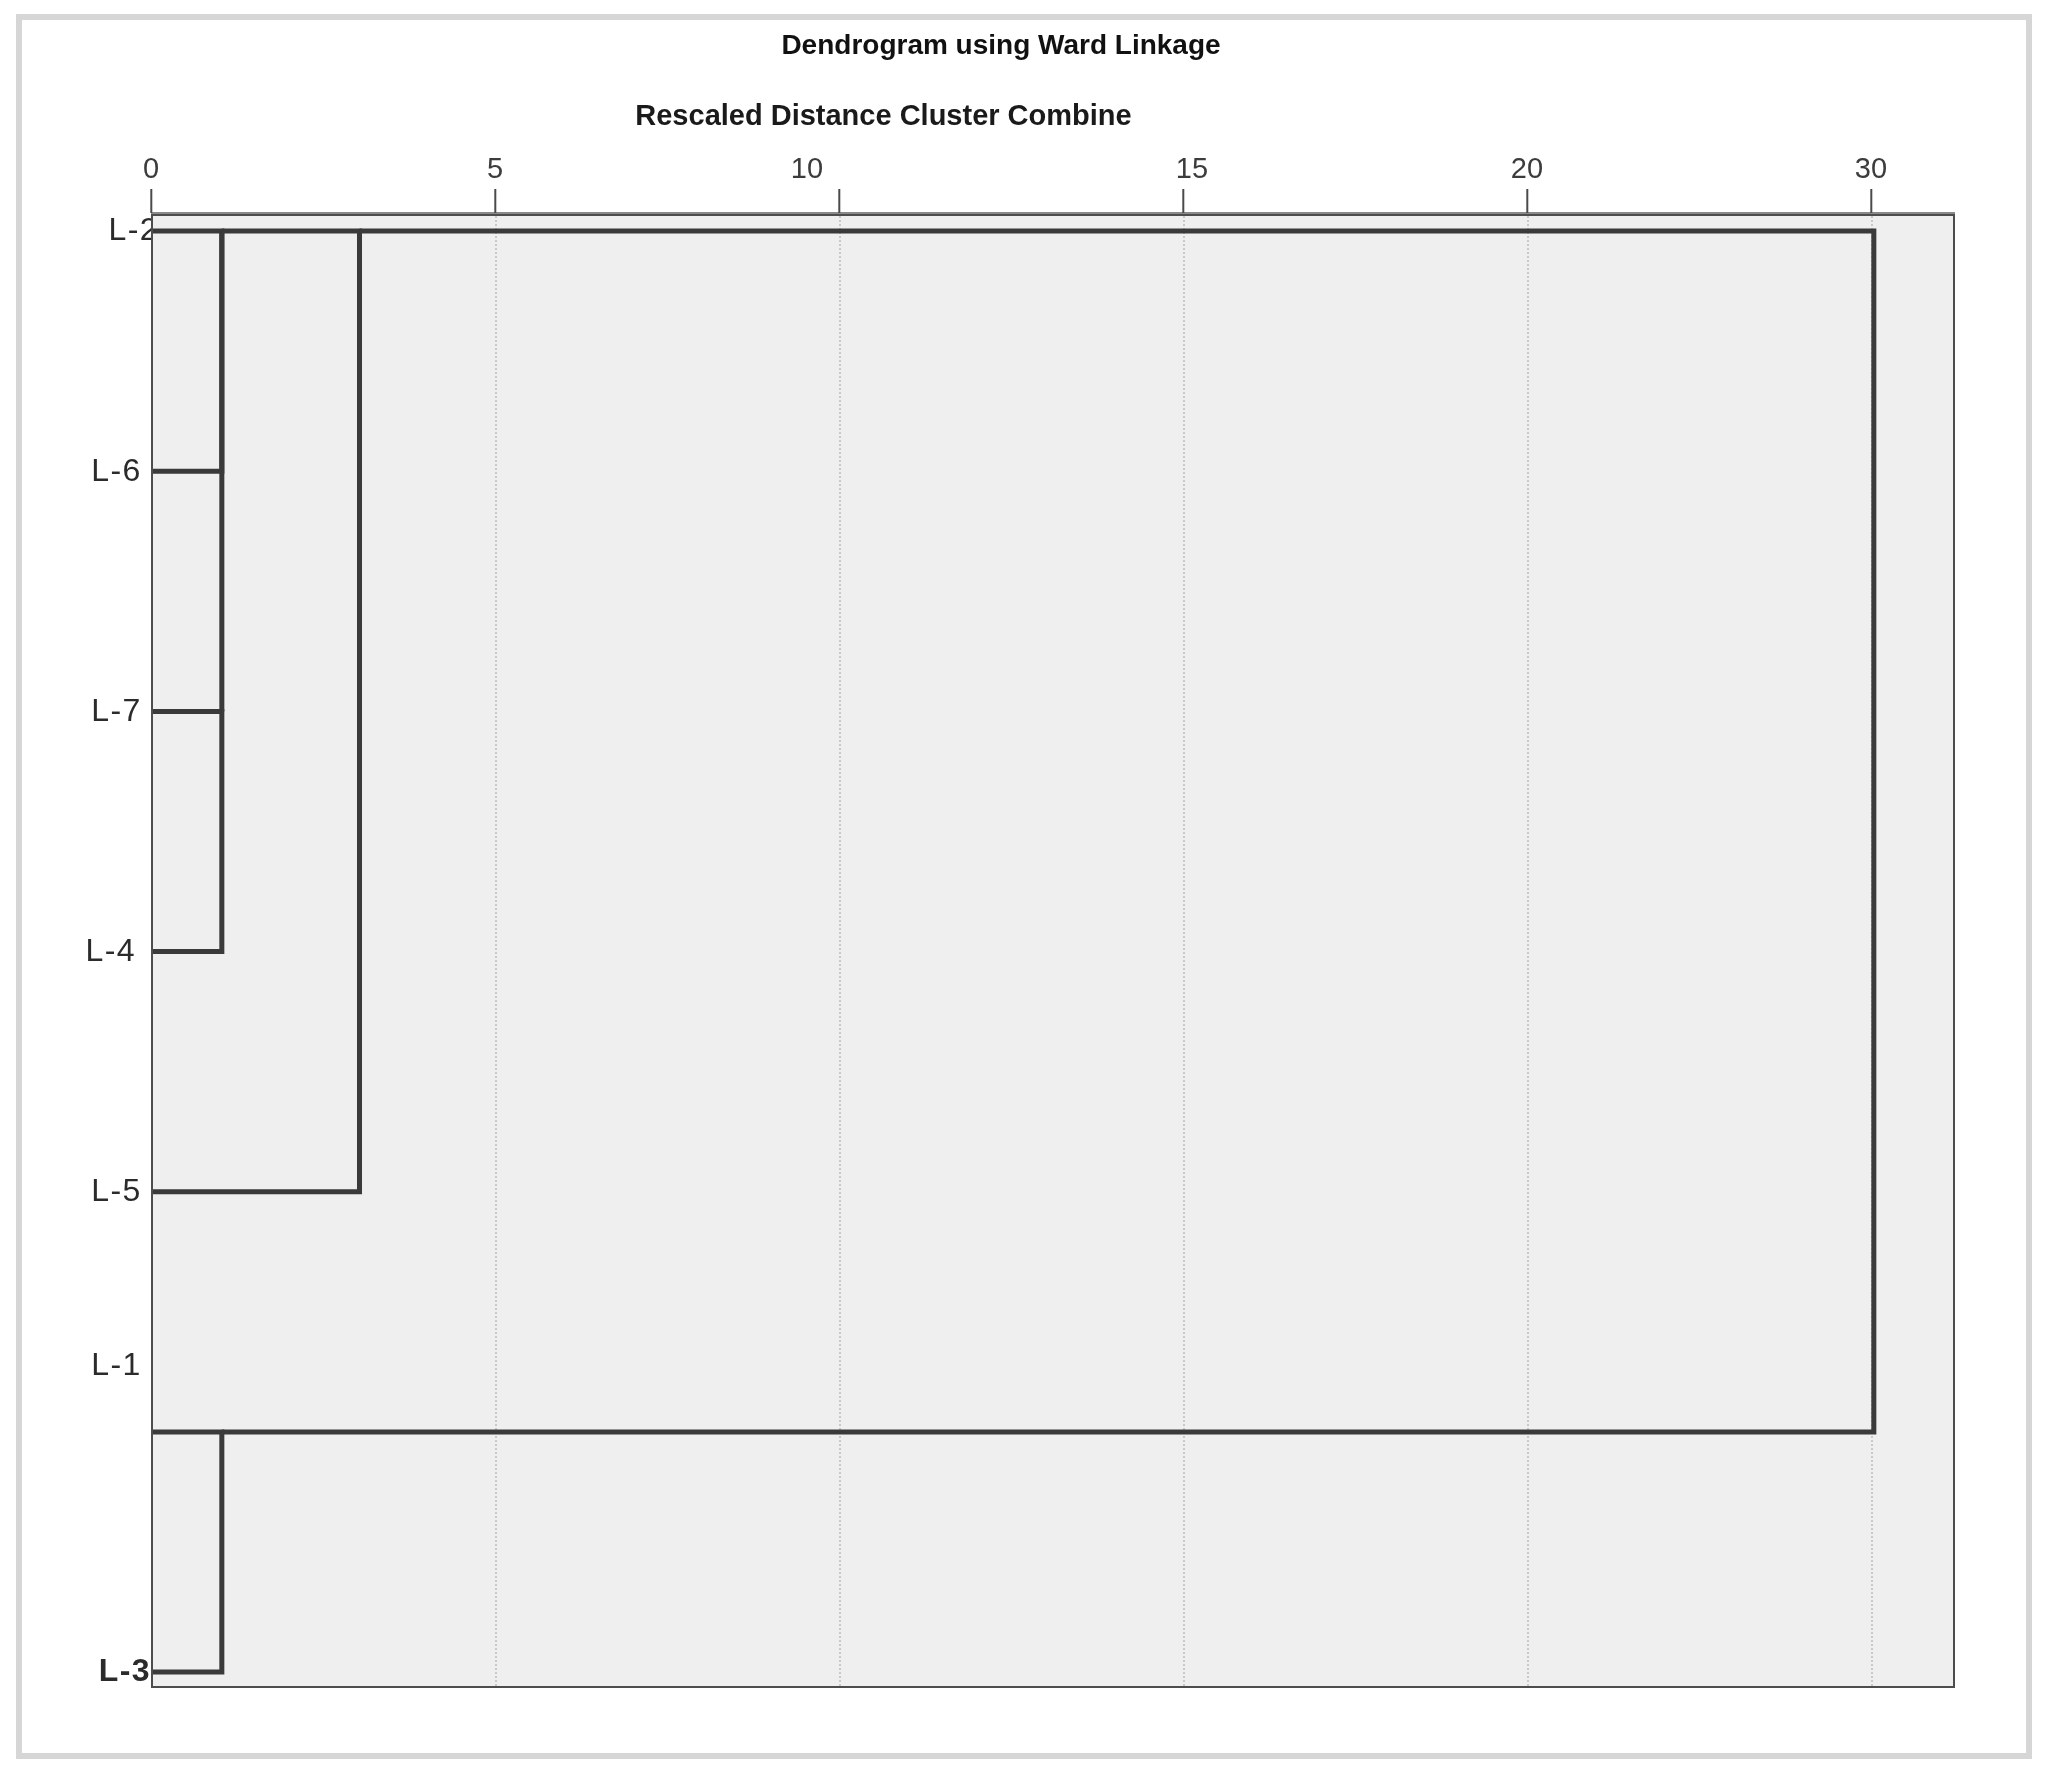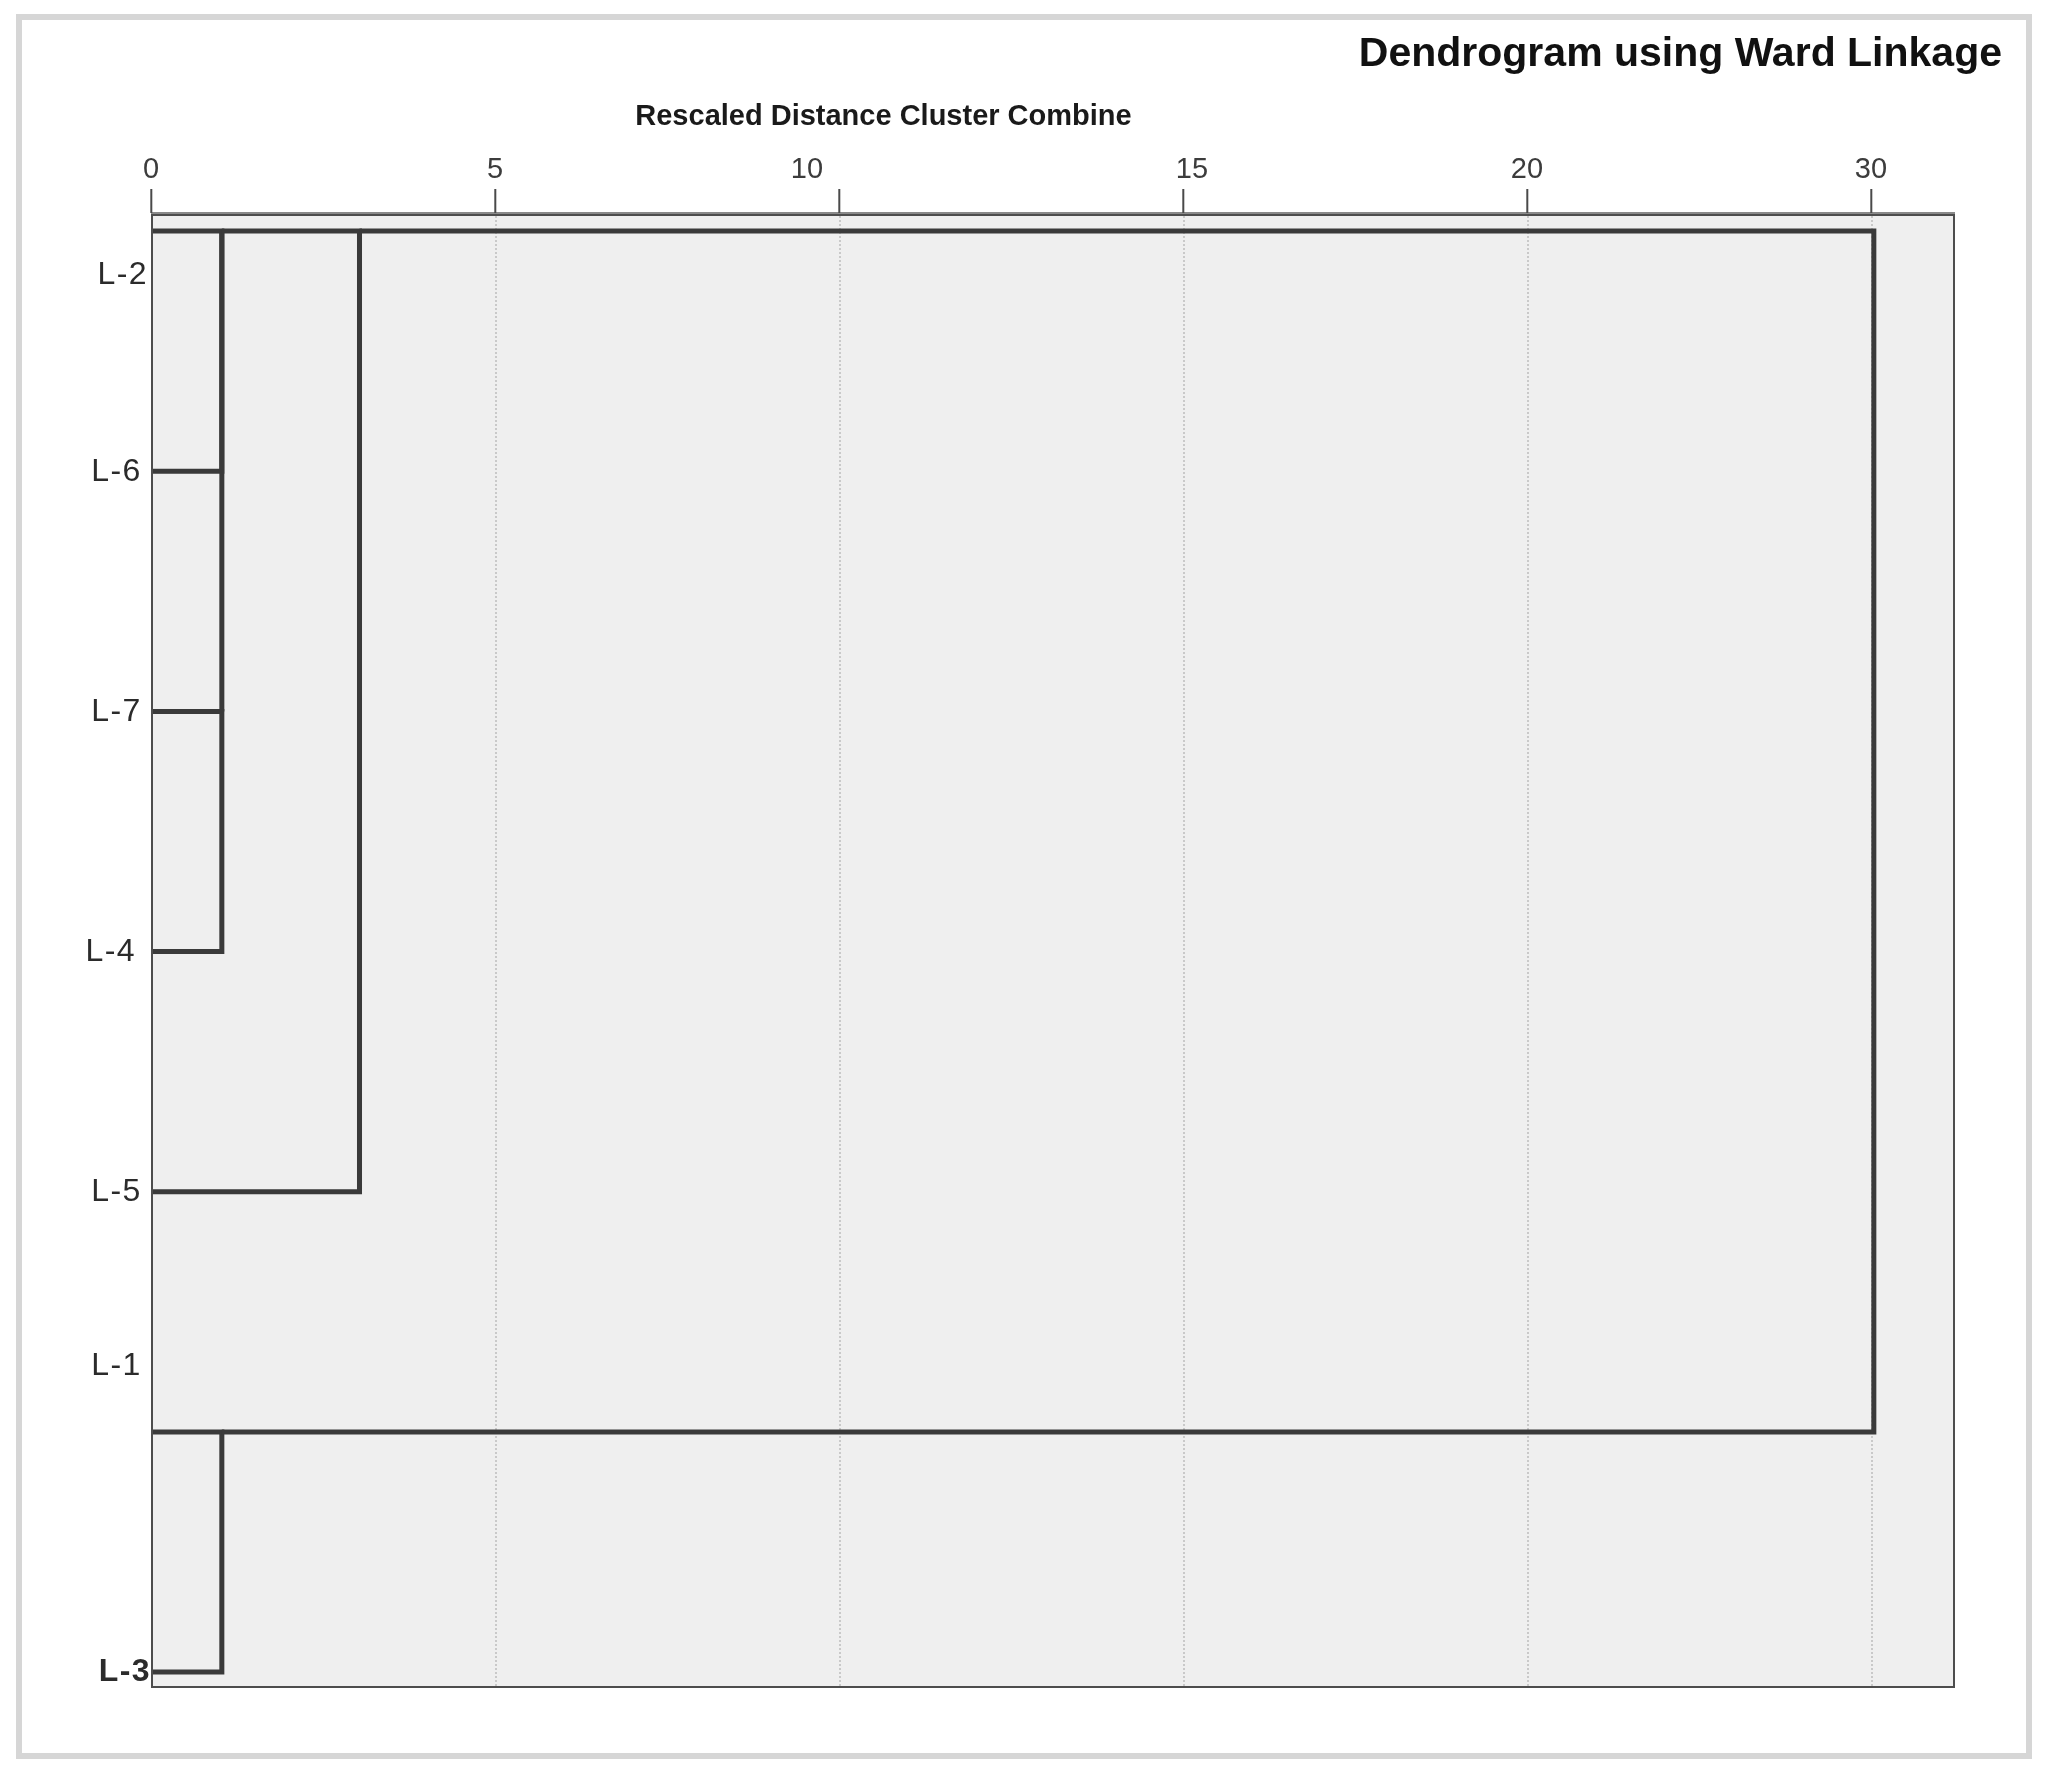--- a/index.html
+++ b/index.html
@@ -32,22 +32,22 @@
     border: 6.5px solid #d6d6d6;
     background: #ffffff;
     box-sizing: border-box;
   }
 
   #chart-title {
     position: absolute;
     left: 0;
     top: 29px;
     width: 2002px;
-    text-align: right;
-    font-size: 41px;
+    text-align: center;
+    font-size: 28px;
     font-weight: bold;
     color: #111111;
     letter-spacing: 0px;
     white-space: nowrap;
   }
 
   #chart-subtitle {
     position: absolute;
     left: 0;
     top: 99px;
@@ -163,21 +163,21 @@
       <div class="xtick-mark" style="left: 839px;"></div>
       <div class="xtick-label" style="left: 1183px; margin-left: 9px;">15</div>
       <div class="xtick-mark" style="left: 1183px;"></div>
       <div class="xtick-label" style="left: 1527px;">20</div>
       <div class="xtick-mark" style="left: 1527px;"></div>
       <div class="xtick-label" style="left: 1871px;">30</div>
       <div class="xtick-mark" style="left: 1871px;"></div>
     </div>
 
   <div id="leaf-labels">
-      <div class="leaf-label-item" style="left: 12px; top: 229px; margin-top: 44px;">L-2</div>
+      <div class="leaf-label-item" style="left: 23px; top: 229px;">L-2</div>
       <div class="leaf-label-item" style="left: 5.7px; top: 470px;">L-6</div>
       <div class="leaf-label-item" style="left: 5.7px; top: 710px;">L-7</div>
       <div class="leaf-label-item" style="left: 0; top: 950px;">L-4</div>
       <div class="leaf-label-item" style="left: 5.7px; top: 1190px;">L-5</div>
       <div class="leaf-label-item" style="left: 5.7px; top: 1364px;">L-1</div>
       <div class="leaf-label-item" style="left: 15px; top: 1670px; font-weight: bold;">L-3</div>
     </div>
 
   <div id="plot-panel">
       <div class="gridline" style="left: 1718px;"></div>

